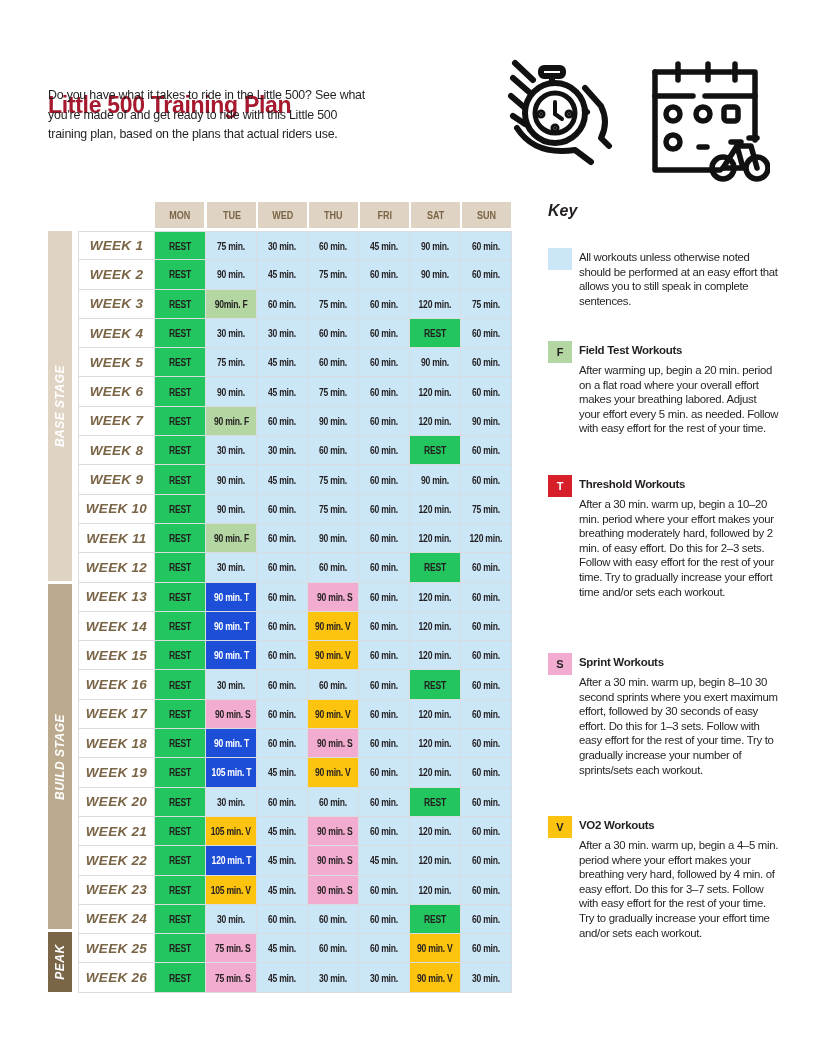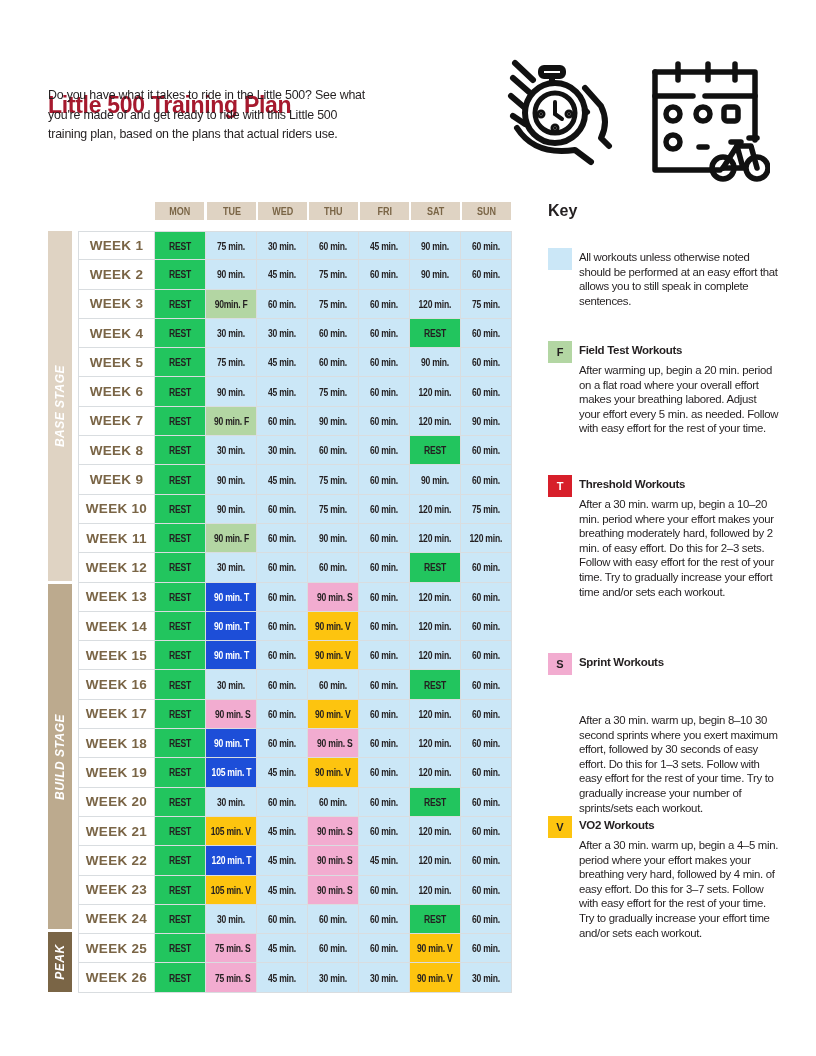--- a/index.html
+++ b/index.html
@@ -6,48 +6,48 @@
   html, body { width: 816px; height: 1056px; background: #ffffff; overflow: hidden; }
   body { position: relative; font-family: "Liberation Sans", sans-serif; color: #231f20; }
 
   .title { position: absolute; left: 48px; top: 44px; font-size: 23px; font-weight: bold; color: #a6192e; letter-spacing: -0.3px; margin-top: 48px; }
   .intro { position: absolute; left: 48px; top: 86px; width: 320px; font-size: 12.4px; line-height: 19.5px; color: #231f20; letter-spacing: -0.2px; }
 
   .icon-stopwatch { position: absolute; left: 505px; top: 58px; width: 108px; height: 108px; }
   .icon-calendar { position: absolute; left: 645px; top: 60px; width: 125px; height: 125px; }
 
   
-  .hdr { position: absolute; top: 202px; height: 18px; background: #dfd3c3; color: #7a6546;
+  .hdr { position: absolute; top: 202px; height: 26px; background: #dfd3c3; color: #7a6546;
          font-family: "Liberation Sans Narrow", "Liberation Sans", sans-serif; font-size: 11px; font-weight: bold;
          display: flex; align-items: center; justify-content: center; transform-origin: center; }
   .hdr span { display: inline-block; transform: scaleX(0.82); }
 
   .stage { position: absolute; left: 48px; width: 24px; display: flex; align-items: center; justify-content: center; }
   .stage span { transform: rotate(-90deg); white-space: nowrap; font-size: 12px; font-weight: bold; font-style: italic; color: #ffffff; letter-spacing: 0.5px; }
   .stage-base { background: #dfd3c3; }
   .stage-build { background: #bcaa8e; }
   .stage-peak { background: #7a6546; }
 
   .grid { position: absolute; left: 78px; top: 231px; width: 435px; }
   .row { display: flex; height: 29.3px; }
   .cell { border-right: 1px solid #d9dde0; border-bottom: 1px solid #d9dde0; display: flex; align-items: center; justify-content: center; font-size: 11px; font-weight: bold; white-space: nowrap; overflow: hidden; }
   .cell span { display: inline-block; transform: scaleX(0.78); letter-spacing: -0.3px; }
   .wk { width: 77px; background: #ffffff; color: #7a6546; font-size: 13.5px; font-weight: 900; border-left: 1px solid #d9dde0; }
-  .wk span { transform: scaleX(1); letter-spacing: 0.3px; }
+  .wk span { transform: scaleX(1); letter-spacing: 0.3px; font-style: italic; }
   .day { width: 51px; }
   .c-rest { background: #22c55e; }
   .c-easy { background: #cbe7f7; }
   .c-F { background: #b3d6a3; }
   .c-T { background: #1d4ed8; color: #ffffff; }
   .c-S { background: #f2acd0; justify-content: flex-end; }
   .c-V { background: #fdc40f; }
   .row:first-child .cell { border-top: 1px solid #d9dde0; }
 
   
-  .key-title { position: absolute; left: 548px; top: 202px; font-size: 16px; font-weight: bold; color: #231f20; }
+  .key-title { position: absolute; left: 548px; top: 202px; font-size: 16px; font-weight: bold; color: #231f20; font-style: italic; }
   .key-item { position: absolute; left: 548px; width: 230px; }
   .swatch { position: absolute; left: 0; top: 0; width: 24px; height: 22px; display: flex; align-items: center; justify-content: center; font-size: 11px; font-weight: bold; }
   .key-heading { position: absolute; left: 31px; top: 3px; font-size: 11.5px; font-weight: bold; letter-spacing: -0.3px; white-space: nowrap; }
   .key-body { position: absolute; left: 31px; width: 200px; font-size: 11.4px; line-height: 14.6px; letter-spacing: -0.3px; color: #231f20; }
   .key-body b { font-weight: normal; }
 </style>
 </head>
 <body>
 
 <div class="title">Little 500 Training Plan</div>
@@ -816,20 +816,20 @@
       <div class="key-body" style="top: 22px;">After warming up, begin a 20 min. period on a flat road where your overall effort makes your <b>breathing labored</b>. Adjust your effort every 5 min. as needed. Follow with easy effort for the rest of your time.</div>
     </div>
     <div class="key-item" style="top: 475px;">
       <div class="swatch" style="background: rgb(215, 31, 42); color: rgb(255, 255, 255);">T</div>
       <div class="key-heading">Threshold Workouts</div>
       <div class="key-body" style="top: 22px;">After a 30 min. warm up, begin a 10–20 min. period where your effort makes your breathing <b>moderately hard</b>, followed by 2 min. of easy effort. Do this for 2–3 sets. Follow with easy effort for the rest of your time. Try to gradually increase your effort time and/or sets each workout.</div>
     </div>
     <div class="key-item" style="top: 653px;">
       <div class="swatch" style="background: rgb(242, 172, 208);">S</div>
       <div class="key-heading">Sprint Workouts</div>
-      <div class="key-body" style="top: 22px; margin-top: 38px;">After a 30 min. warm up, begin 8–10 30 second sprints where you exert <b>maximum effort</b>, followed by 30 seconds of easy effort. Do this for 1–3 sets. Follow with easy effort for the rest of your time. Try to gradually increase your number of sprints/sets each workout.</div>
+      <div class="key-body" style="top: 22px;">After a 30 min. warm up, begin 8–10 30 second sprints where you exert <b>maximum effort</b>, followed by 30 seconds of easy effort. Do this for 1–3 sets. Follow with easy effort for the rest of your time. Try to gradually increase your number of sprints/sets each workout.</div>
     </div>
     <div class="key-item" style="top: 816px;">
       <div class="swatch" style="background: rgb(253, 196, 15);">V</div>
       <div class="key-heading">VO2 Workouts</div>
       <div class="key-body" style="top: 22px;">After a 30 min. warm up, begin a 4–5 min. period where your effort makes your breathing <b>very hard</b>, followed by 4 min. of easy effort. Do this for 3–7 sets. Follow with easy effort for the rest of your time. Try to gradually increase your effort time and/or sets each workout.</div>
     </div>
   </div>
 
 </body></html>

